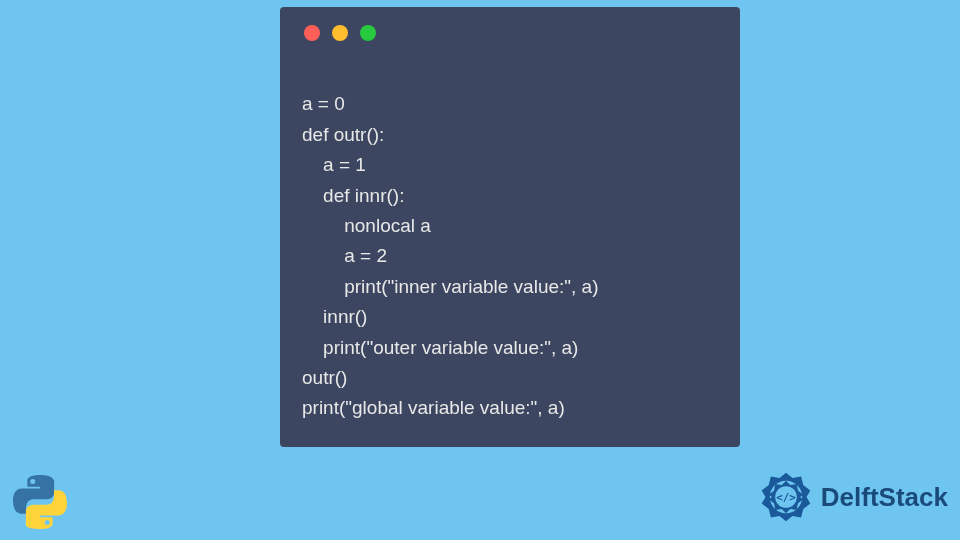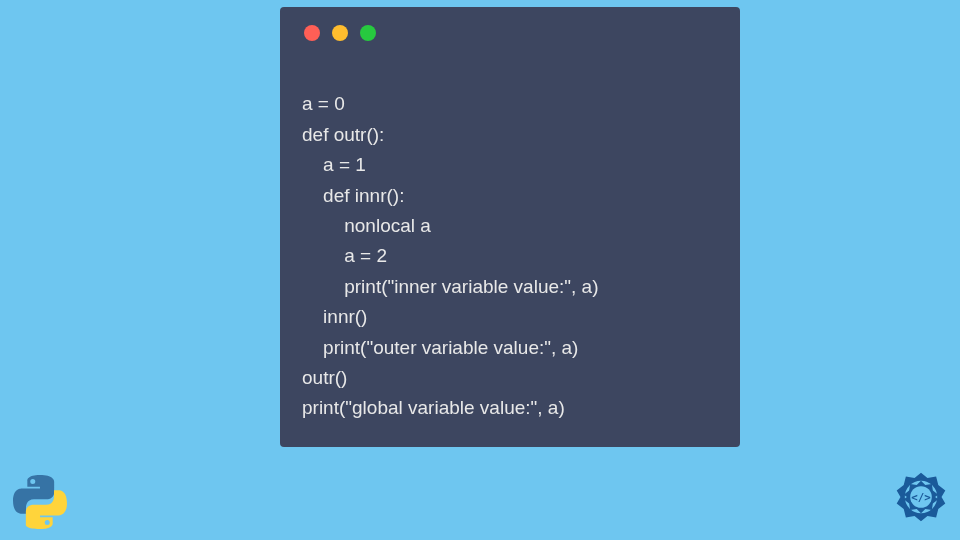--- a/index.html
+++ b/index.html
@@ -106,13 +106,14 @@
     <svg viewBox="0 0 100 100" xmlns="http://www.w3.org/2000/svg">
       <g fill="#1a5a9a">
         <path d="M50 5 L62 15 L78 12 L82 28 L95 38 L88 50 L95 62 L82 72 L78 88 L62 85 L50 95 L38 85 L22 88 L18 72 L5 62 L12 50 L5 38 L18 28 L22 12 L38 15 Z" fill="#1a5a9a"></path>
         <circle cx="50" cy="50" r="30" fill="#6ec6f0"></circle>
         <path d="M50 20 L58 28 L70 26 L72 38 L82 46 L76 50 L82 54 L72 62 L70 74 L58 72 L50 80 L42 72 L30 74 L28 62 L18 54 L24 50 L18 46 L28 38 L30 26 L42 28 Z" fill="#1a5a9a"></path>
         <circle cx="50" cy="50" r="20" fill="#6ec6f0"></circle>
         <text x="50" y="58" text-anchor="middle" font-size="20" font-weight="bold" fill="#1a5a9a" font-family="monospace">&lt;/&gt;</text>
       </g>
     </svg>
   </div>
+  <span class="delft-text">DelftStack</span>
 </div>
 
 </body></html>

